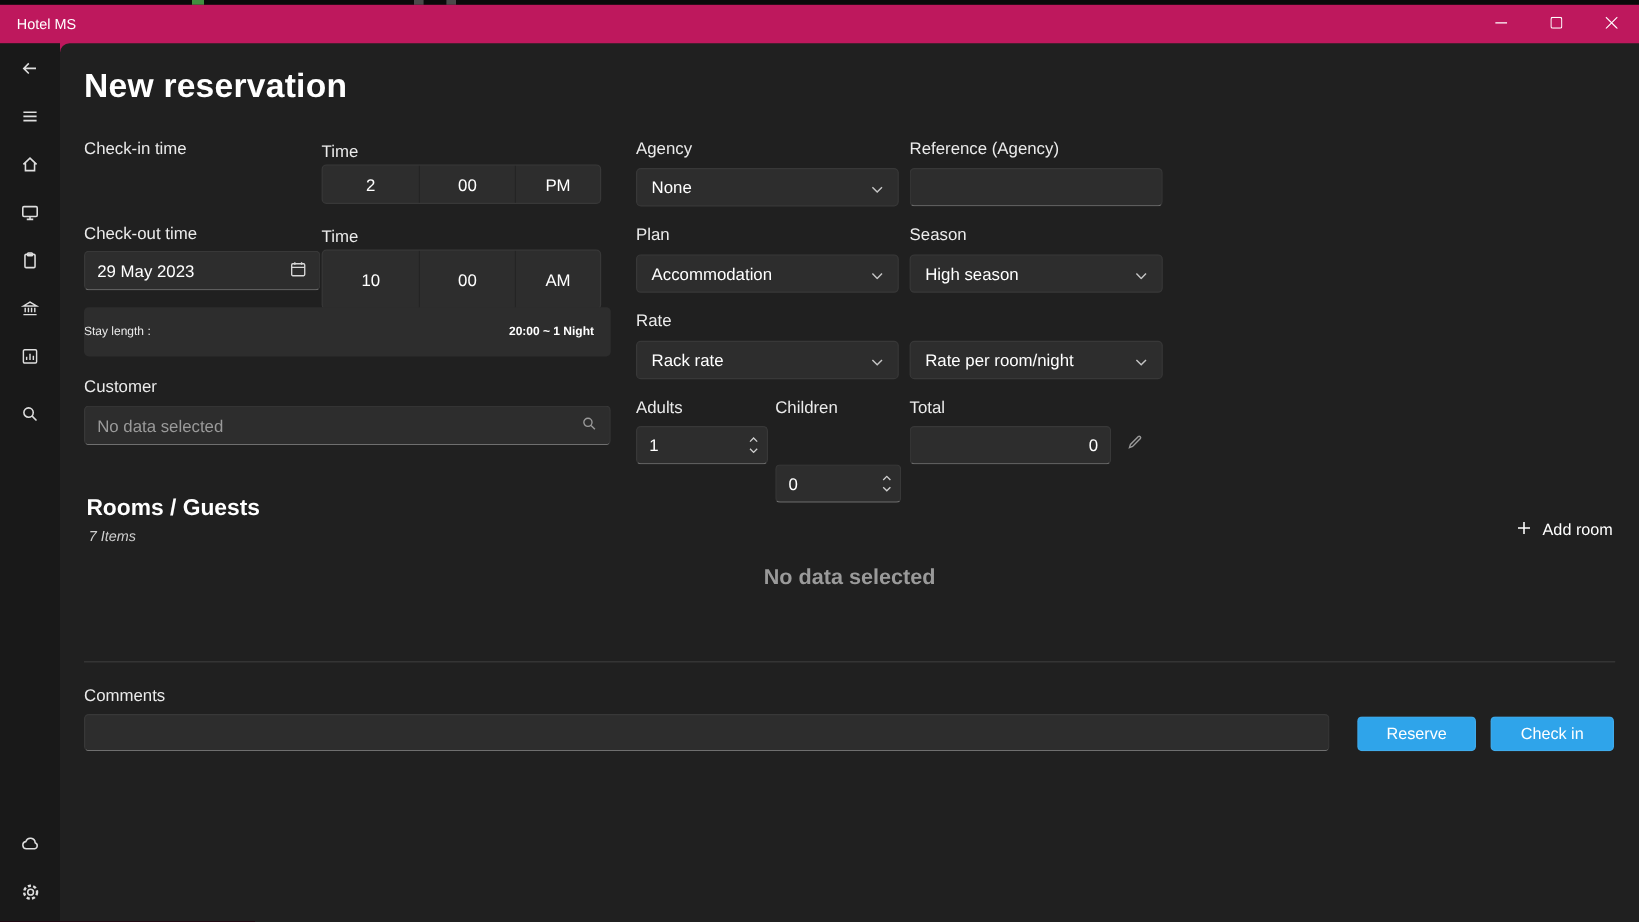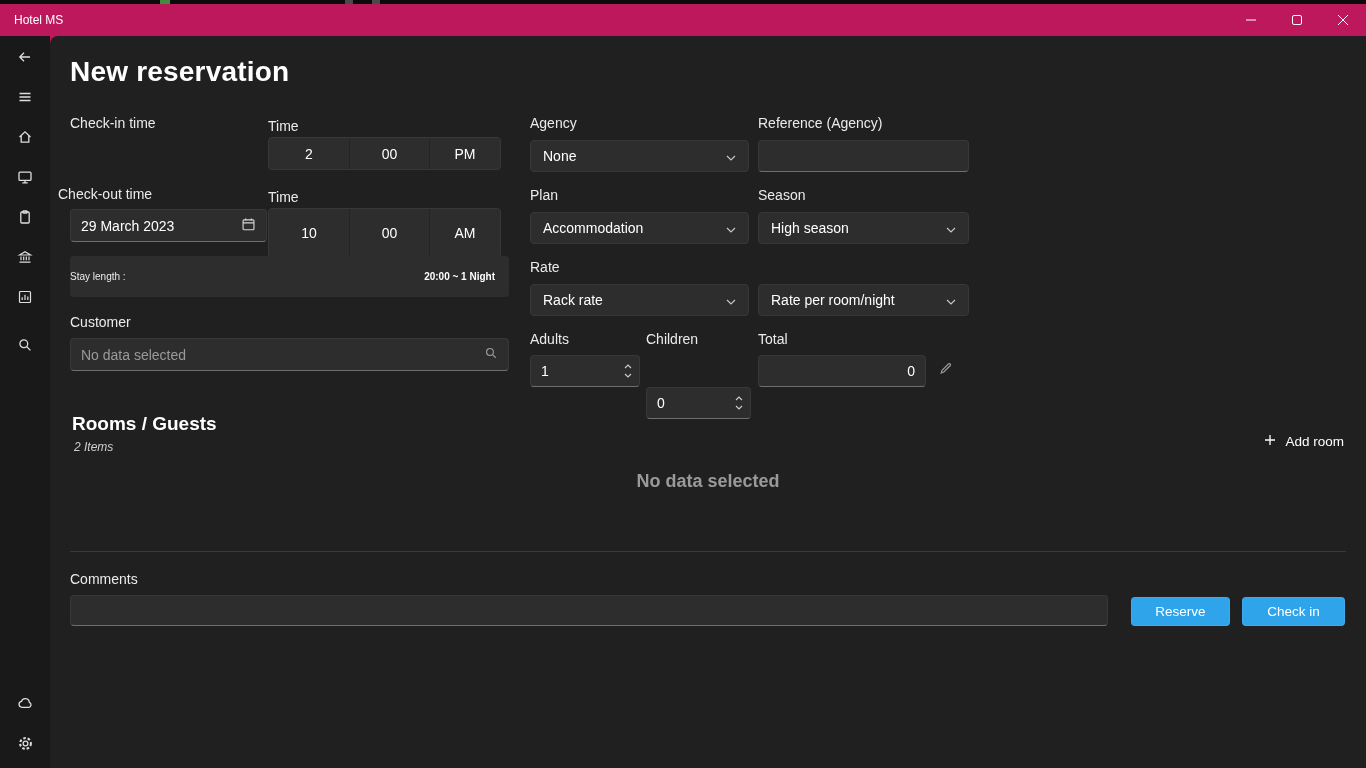--- a/index.html
+++ b/index.html
@@ -215,27 +215,27 @@
           <svg width="10" height="6" viewBox="0 0 10 6" fill="none" stroke="#c5c5c5" stroke-width="1.2">
               <path d="M1 1 L5 5 L9 1"></path>
             </svg>
         </span>
       </div>
 
       <div class="tbox" style="left:708px; top:104px; width:211px; height:32px;">
         <input class="raw" type="text" value="" style="">
       </div>
 
-      <div class="lbl" style="left:8px; top:150px;">Check-out time</div>
+      <div class="lbl" style="left:20px; top:150px;">Check-out time</div>
       <div class="lbl" style="left:218px; top:153px;">Time</div>
       <div class="lbl" style="left:480px; top:151px;">Plan</div>
       <div class="lbl" style="left:708px; top:151px;">Season</div>
 
       <div class="tbox" style="left:20px; top:173px; width:197px; height:33px; justify-content:space-between;">
-        <span>29 March 2023</span>
+        <span>29 May 2023</span>
         <span>
           <svg width="15" height="15" viewBox="0 0 16 16" fill="none" stroke="#d8d8d8" stroke-width="1.2">
               <rect x="2.2" y="3" width="11.6" height="10.6" rx="1"></rect>
               <path d="M2.2 6.2 H13.8 M5 1.6 V3.8 M11 1.6 V3.8"></path>
             </svg>
         </span>
       </div>
 
       <div class="timebox" style="left:218px; top:172px; width:233px; height:50px;">
         <div class="tseg" style="width:80px;">
@@ -335,21 +335,21 @@
       <div class="tbox" style="left:708px; top:319px; width:168px; height:32px;">
         <input class="raw num-right" type="text" value="0" style="">
       </div>
       <span class="icon-btn" style="left:888px; top:325px;">
         <svg width="15" height="15" viewBox="0 0 14 14" fill="none" stroke="#9a9a9a" stroke-width="1.1">
             <path d="M3 11.2 L3.8 8.7 L9.9 2.6 a1.15 1.15 0 0 1 1.6 1.6 L5.4 10.3 L3 11.2 z"></path>
           </svg>
       </span>
 
       <div class="h2" style="left:22px; top:377px;">Rooms / Guests</div>
-      <div class="items" style="left:24px; top:404px;">2 Items</div>
+      <div class="items" style="left:24px; top:404px;">7 Items</div>
 
       <div class="addroom" style="right:22px; top:390px;">
         <span>
           <svg width="12" height="12" viewBox="0 0 12 12" stroke="#fff" stroke-width="1.3">
               <path d="M6 1 V11 M1 6 H11"></path>
             </svg>
         </span>
         <span>Add room</span>
       </div>
 

